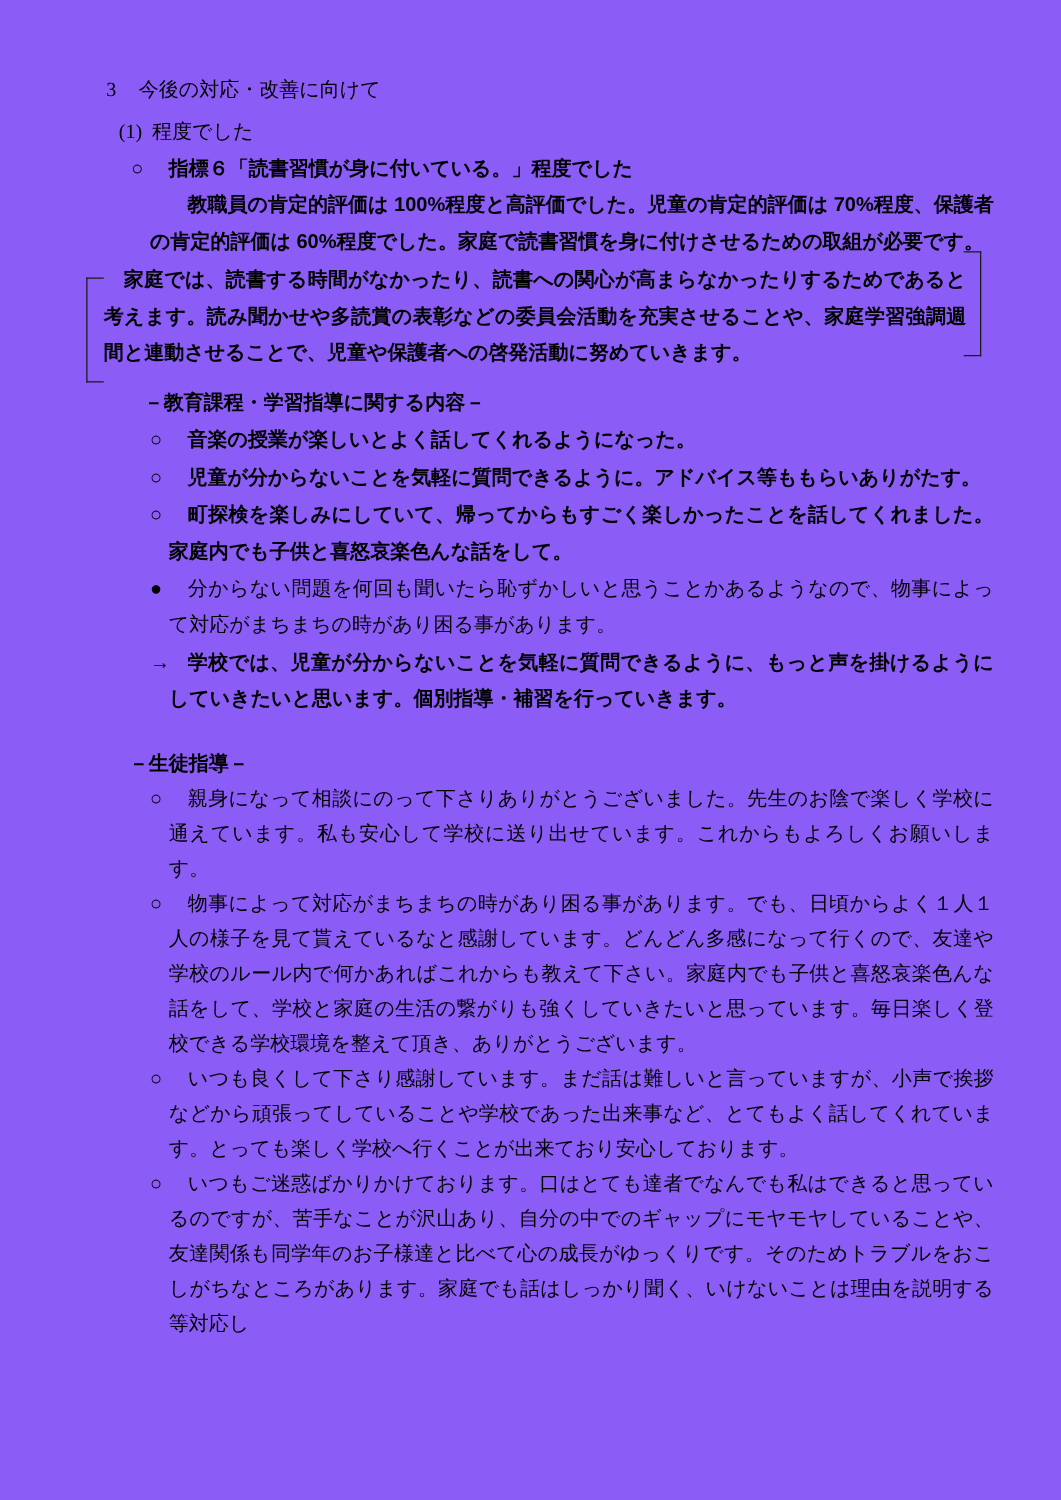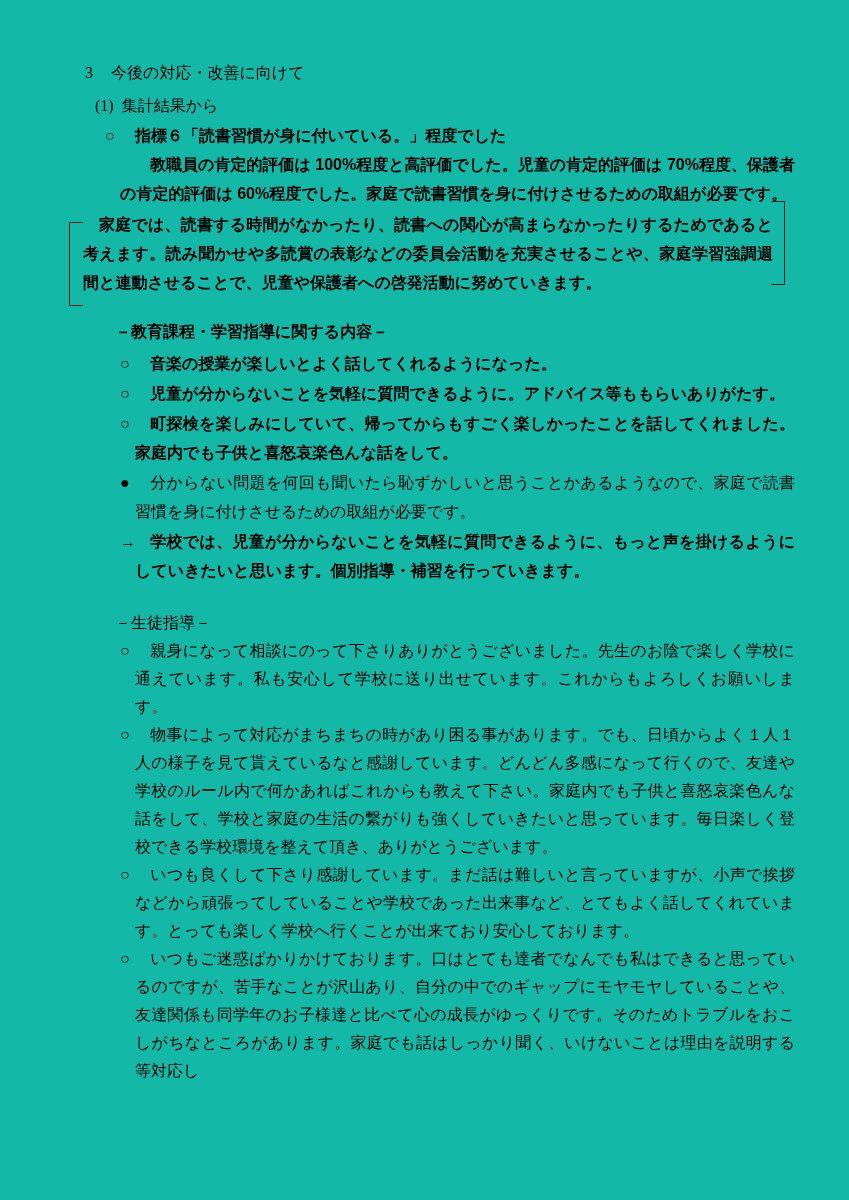--- a/index.html
+++ b/index.html
@@ -1,19 +1,19 @@
 <!DOCTYPE html>
 <html lang="ja"><head>
 <meta charset="utf-8">
 <style>
   html,body { margin:0; padding:0; background:#ffffff; }
   .page {
     position:relative;
     width:849px; height:1200px;
-    background:#14b8a6; color:#000000;
+    background:#8b5cf6; color:#000000;
     overflow:hidden;
     font-size:16px;
     line-height:29px;
   }
   .content { padding:58px 0 0 85px; width:710px; }
   
   .s { font-family:"Liberation Serif","DejaVu Serif",serif; font-weight:normal; }
   .g { font-family:"Liberation Sans","DejaVu Sans",sans-serif; font-weight:600; }
 
   .h-main { margin:0; }
@@ -39,22 +39,22 @@
     position:absolute; left:0; top:14px; bottom:-7px; width:13px;
     border-style:solid; border-color:#1a1a1a; border-width:1.5px 0 1.5px 1.5px;
   }
   .br-r {
     position:absolute; right:0; top:-7px; bottom:14px; width:13px;
     border-style:solid; border-color:#1a1a1a; border-width:1.5px 1.5px 1.5px 0;
   }
 
   .sub2 { margin-top:30px; }
   .note { margin-left:70px; margin-top:2px; }
-  .cat-title { margin-left:30px; margin-top:20px;font-family:Liberation Mono, monospace; }
-  .cat-title-2 { margin-left:30px; margin-top:23px; }
+  .cat-title { margin-left:30px; margin-top:9px; }
+  .cat-title-2 { margin-left:18px; margin-top:23px;font-weight:bold; }
 
   .item {
     margin-left:50px; margin-top:1px;
     width:660px;
     text-indent:-15px;
     text-align:justify;
   }
   .mk { display:inline-block; width:30px; text-indent:0; }
   .guid .item { line-height:28px; margin-top:0; }
 </style>
@@ -62,21 +62,21 @@
 <body>
 
 <div class="page">
   <div class="content">
 
     <div class="h-main s">
       <span class="h-num">3</span><span class="gap-lg"></span><span>今後の対応・改善に向けて</span>
     </div>
 
     <div class="sub-head s">
-      <span>(1)</span><span class="gap-sm"></span><span>集計結果から</span>
+      <span>(1)</span><span class="gap-sm"></span><span>程度でした</span>
     </div>
 
     <div class="indicator item g" style="margin-left:35px;width:675px;">
       <span class="mk">○</span><span>指標６「読書習慣が身に付いている。」程度でした</span>
     </div>
 
     <div class="detail g">教職員の肯定的評価は 100%程度と高評価でした。児童の肯定的評価は 70%程度、保護者の肯定的評価は 60%程度でした。家庭で読書習慣を身に付けさせるための取組が必要です。</div>
 
 
     <div class="kbox">
@@ -93,21 +93,21 @@
       <div class="item g">
         <span class="mk">○</span><span>音楽の授業が楽しいとよく話してくれるようになった。</span>
       </div>
       <div class="item g">
         <span class="mk">○</span><span>児童が分からないことを気軽に質問できるように。アドバイス等ももらいありがたす。</span>
       </div>
       <div class="item g">
         <span class="mk">○</span><span>町探検を楽しみにしていて、帰ってからもすごく楽しかったことを話してくれました。家庭内でも子供と喜怒哀楽色んな話をして。</span>
       </div>
       <div class="item s">
-        <span class="mk">●</span><span>分からない問題を何回も聞いたら恥ずかしいと思うことかあるようなので、家庭で読書習慣を身に付けさせるための取組が必要です。</span>
+        <span class="mk">●</span><span>分からない問題を何回も聞いたら恥ずかしいと思うことかあるようなので、物事によって対応がまちまちの時があり困る事があります。</span>
       </div>
       <div class="item g">
         <span class="mk">→</span><span>学校では、児童が分からないことを気軽に質問できるように、もっと声を掛けるようにしていきたいと思います。個別指導・補習を行っていきます。</span>
       </div>
     </div>
 
     <div class="cat-title-2 s">－生徒指導－</div>
 
     <div class="guid">
       <div class="item s">

